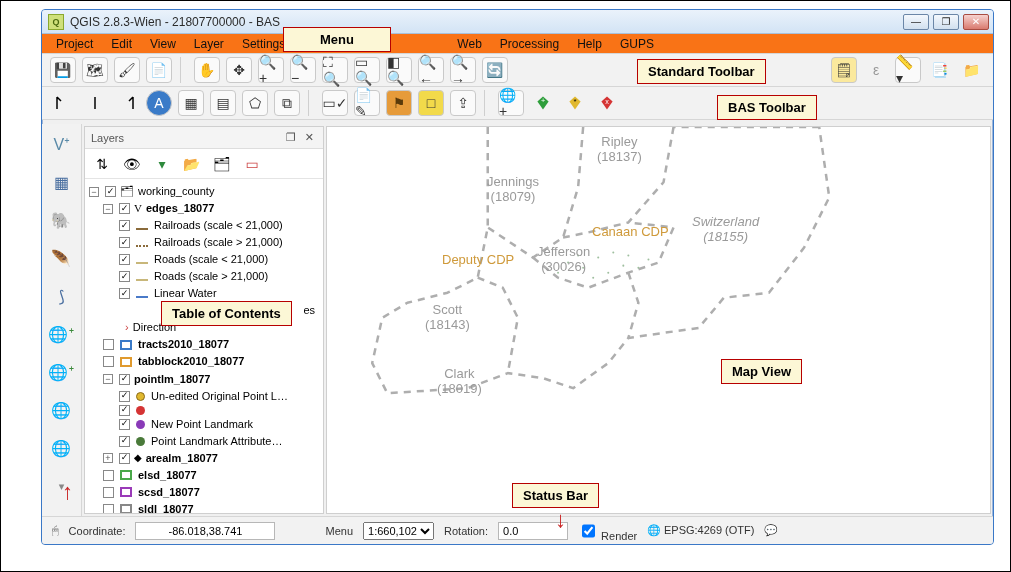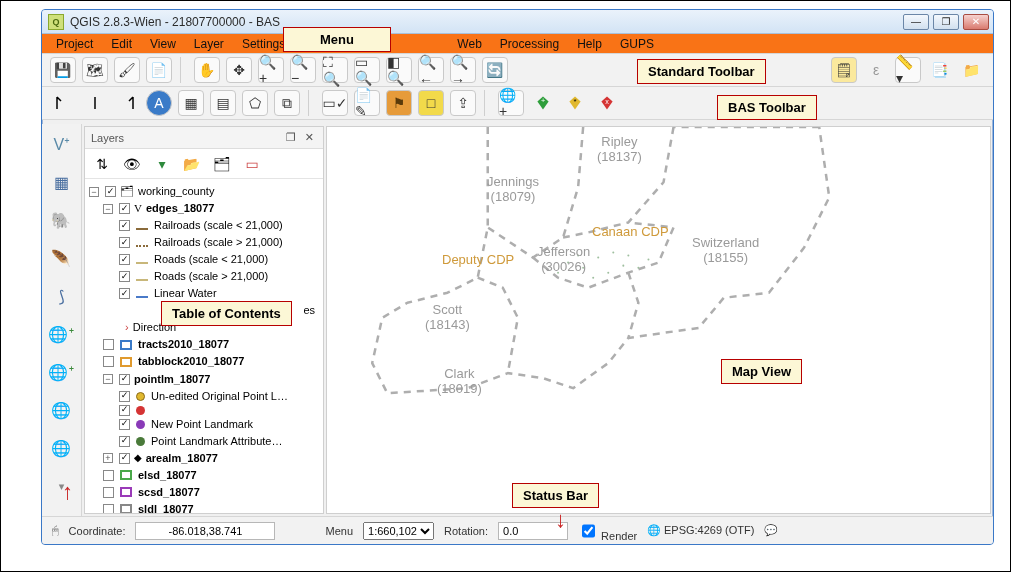--- a/index.html
+++ b/index.html
@@ -313,21 +313,21 @@
             <circle cx="265" cy="150" r="1"></circle>
                 <circle cx="230" cy="145" r="1"></circle>
                 <circle cx="300" cy="128" r="1"></circle>
             <circle cx="310" cy="140" r="1"></circle>
                 <circle cx="320" cy="132" r="1"></circle>
                 <circle cx="285" cy="125" r="1"></circle>
           </g>
         </svg>
         <div class="cty" style="left:160px;top:48px;"><span>Jennings</span><br><span>(18079)</span></div>
         <div class="cty" style="left:270px;top:8px;"><span>Ripley</span><br><span>(18137)</span></div>
-        <div class="cty" style="left:365px;top:109px;"><span>Switzerland</span><br><span>(18155)</span></div>
+        <div class="cty" style="left:365px;top:88px;font-style:italic;"><span>Switzerland</span><br><span>(18155)</span></div>
         <div class="cty" style="left:210px;top:118px;"><span>Jefferson</span><br><span>(30026)</span></div>
         <div class="cty" style="left:98px;top:176px;"><span>Scott</span><br><span>(18143)</span></div>
         <div class="cty" style="left:110px;top:240px;"><span>Clark</span><br><span>(18019)</span></div>
         <div class="cdp" style="left:115px;top:125px;">Deputy CDP</div>
         <div class="cdp" style="left:265px;top:97px;">Canaan CDP</div>
       </div>
     </div>
   </div>
 
   <div class="statusbar">

